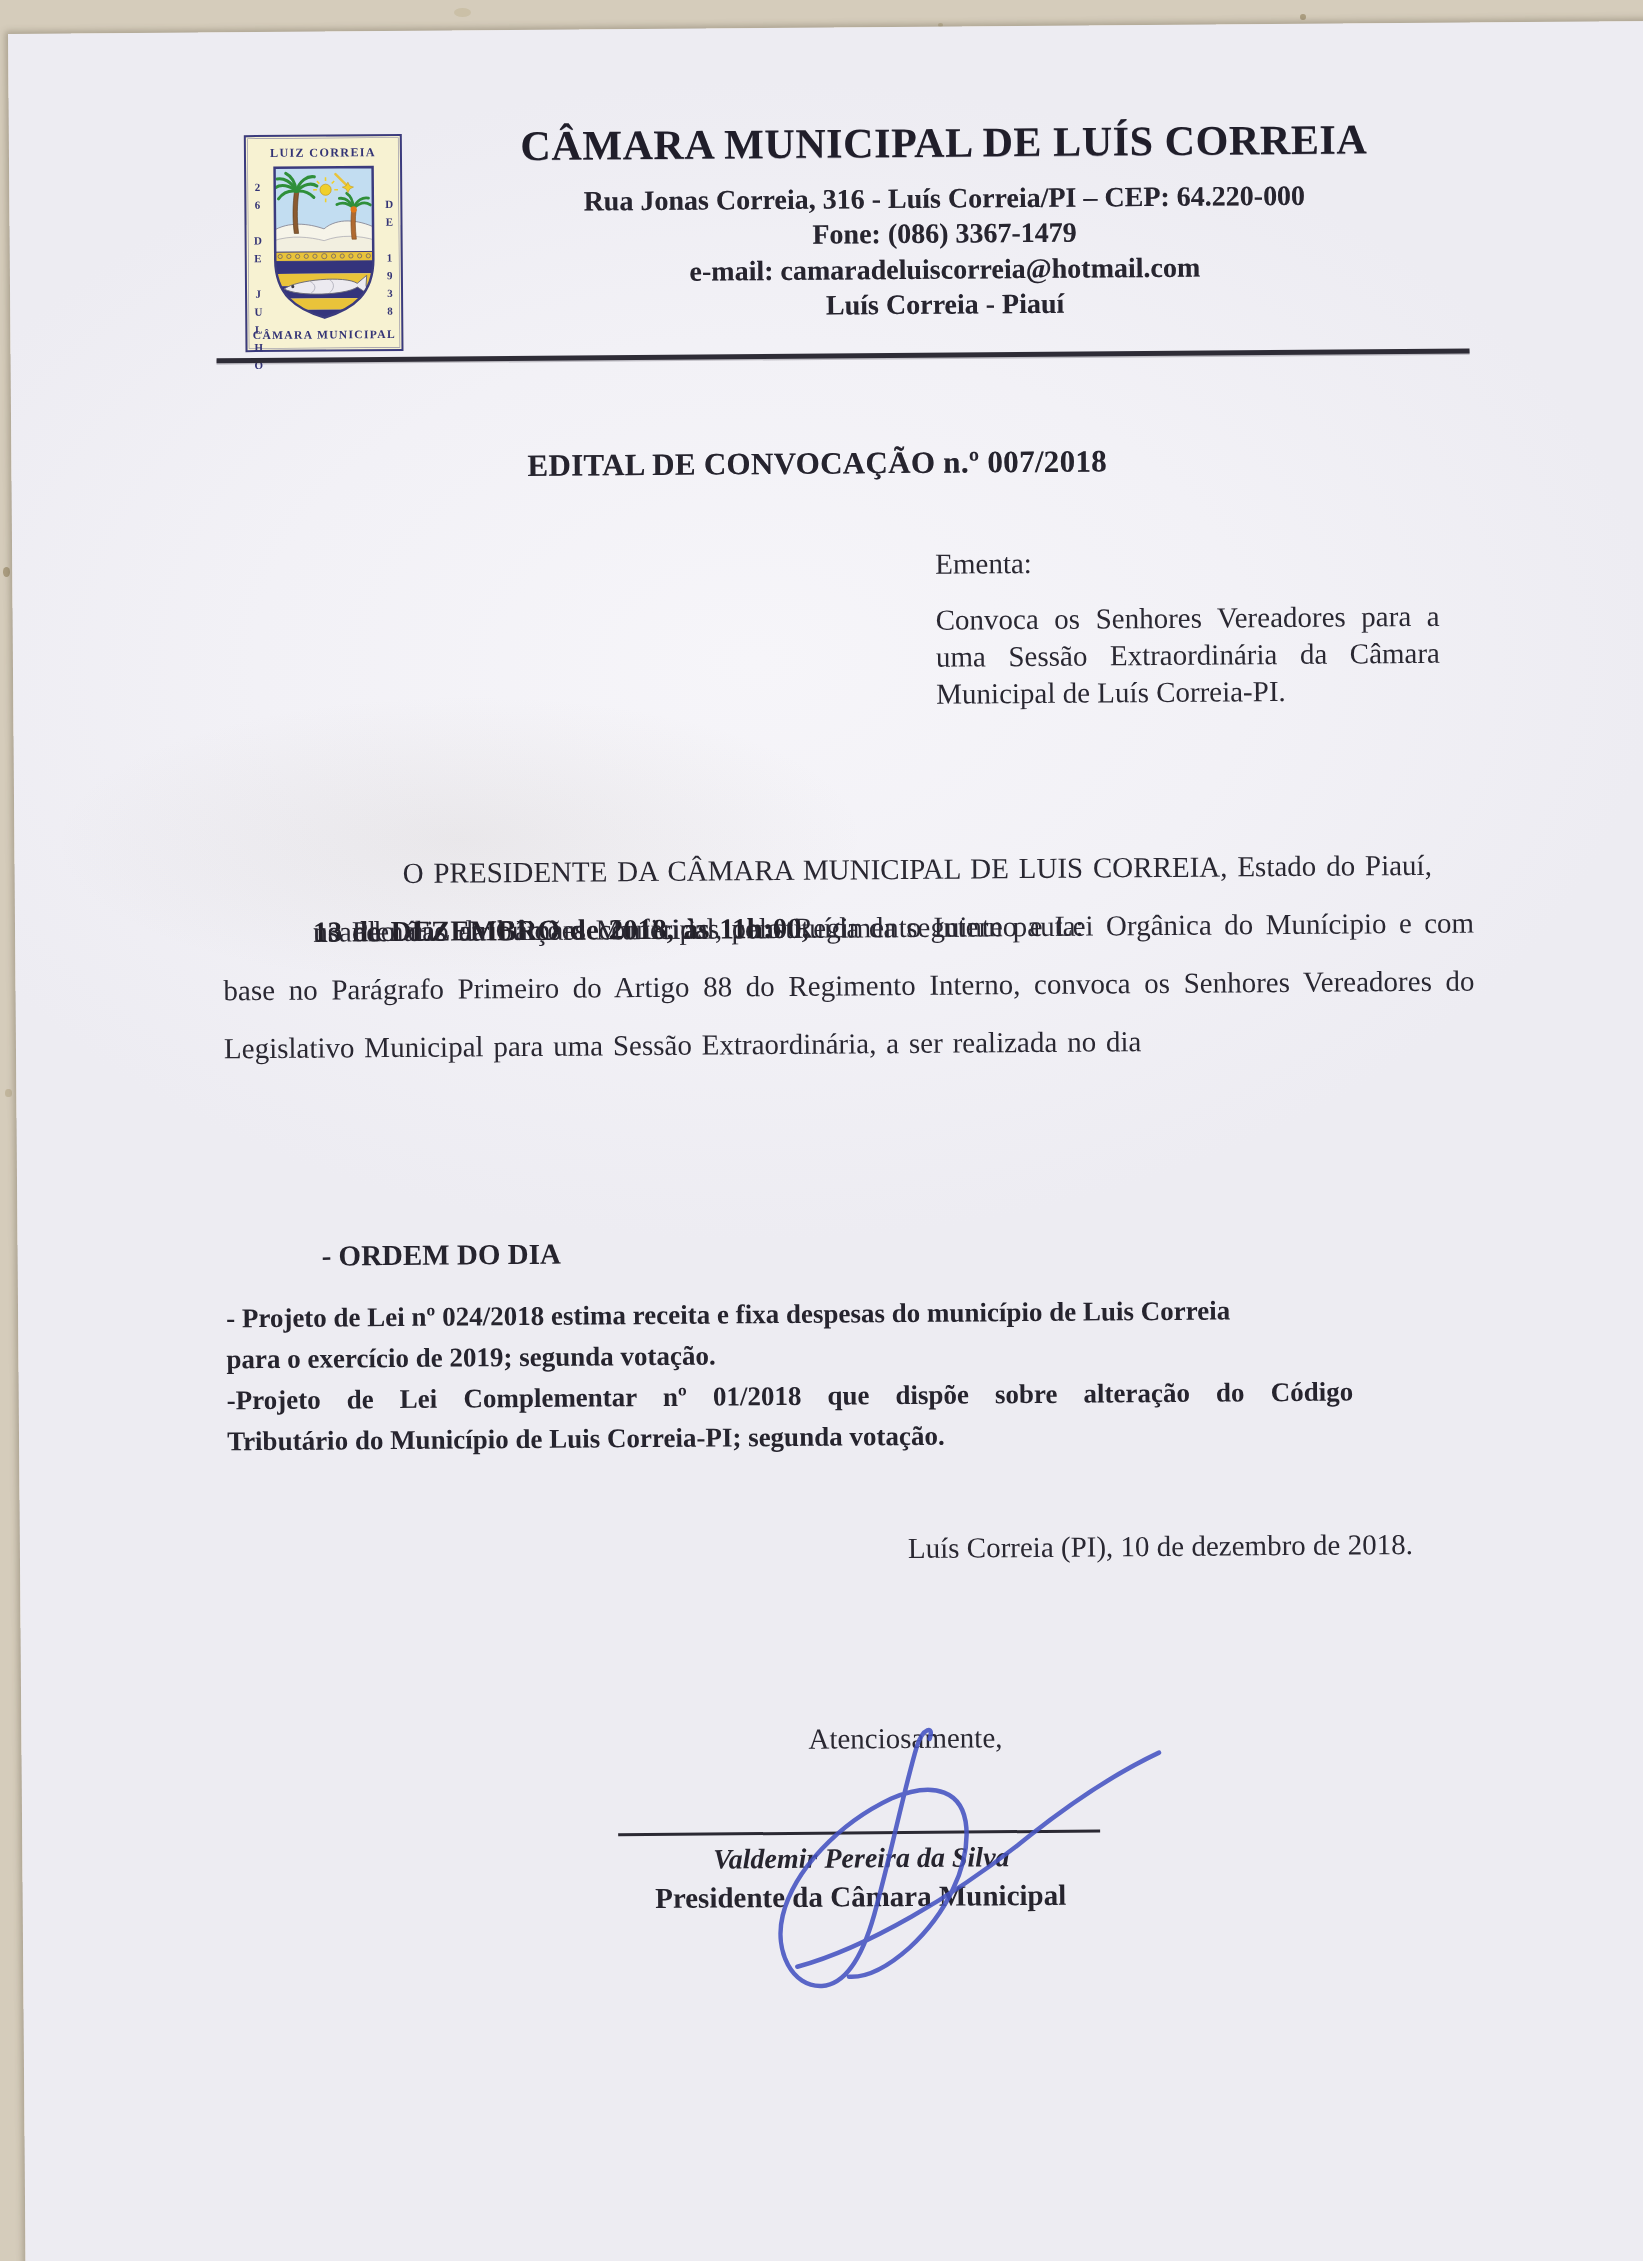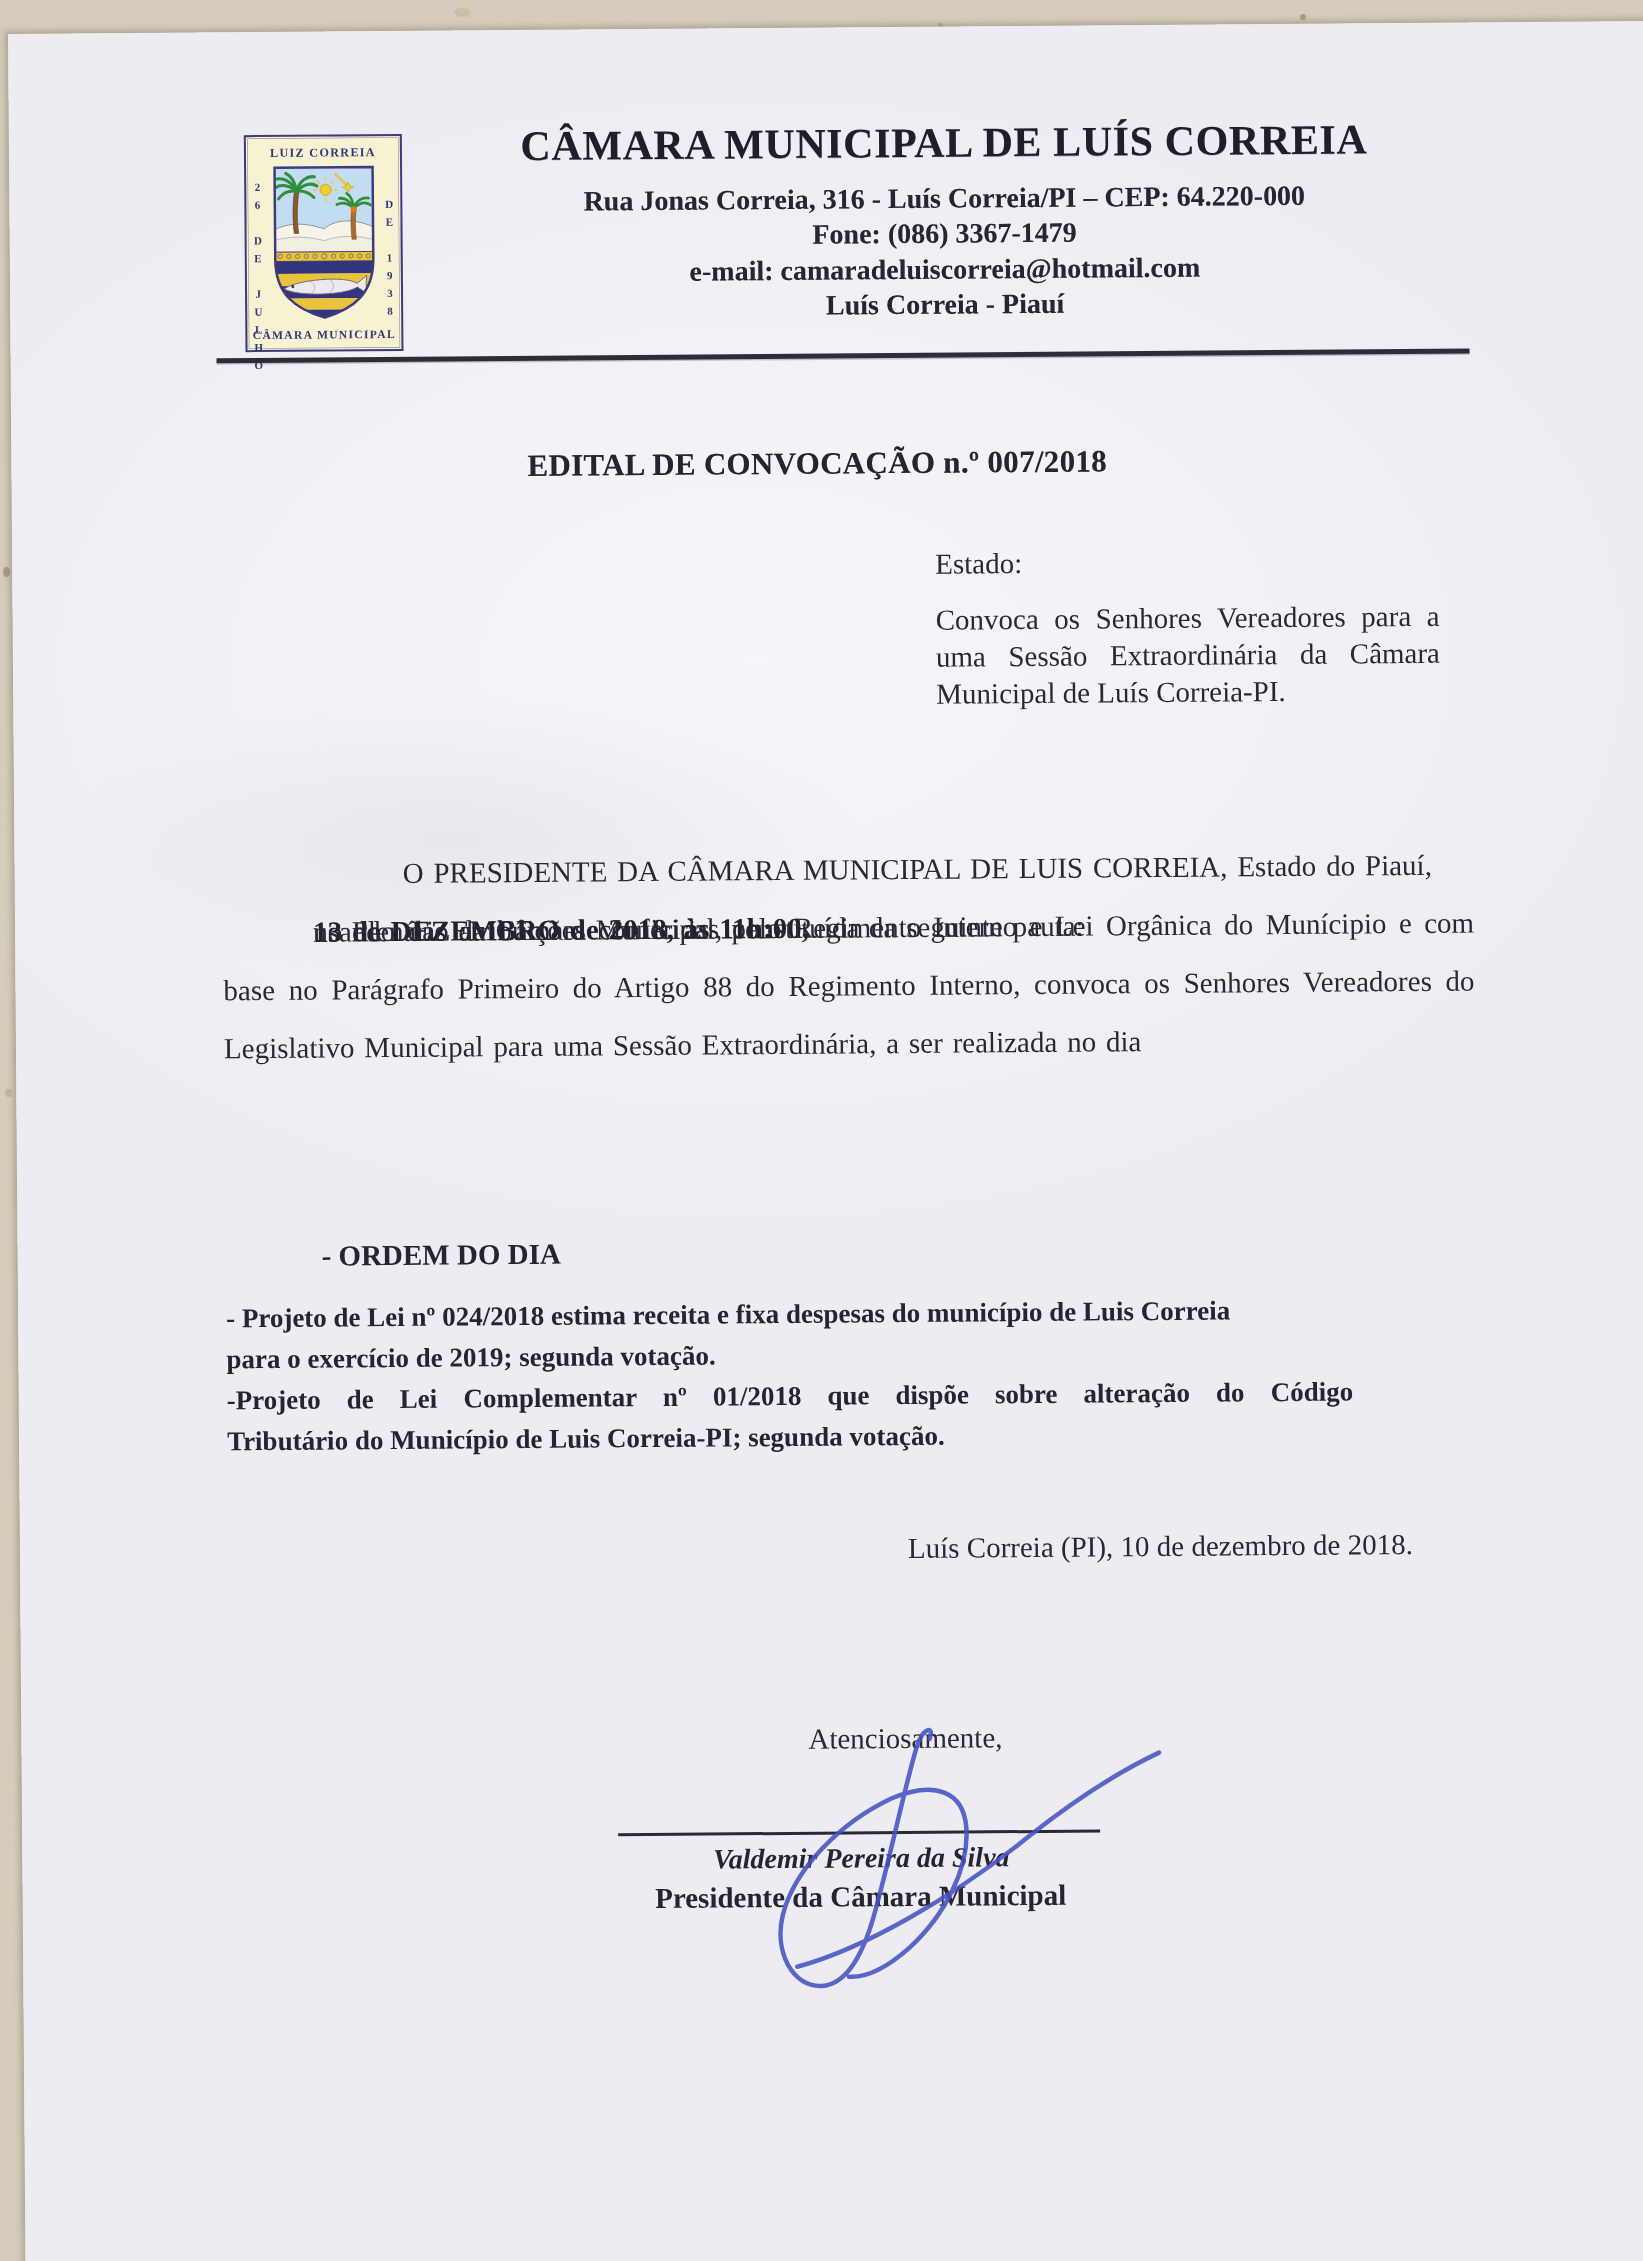--- a/index.html
+++ b/index.html
@@ -245,21 +245,21 @@
     <div class="lh-line lh-address">Rua Jonas Correia, 316 - Luís Correia/PI – CEP: 64.220-000</div>
     <div class="lh-line lh-phone">Fone: (086) 3367-1479</div>
     <div class="lh-line lh-email">e-mail: camaradeluiscorreia@hotmail.com</div>
     <div class="lh-line lh-city">Luís Correia - Piauí</div>
   </div>
 
   <div class="header-rule"></div>
 
   <div class="doc-title">EDITAL DE CONVOCAÇÃO n.º 007/2018</div>
 
-  <div class="ementa-label">Estado:</div>
+  <div class="ementa-label">Ementa:</div>
   <div class="ementa-text">Convoca os Senhores Vereadores para a uma Sessão Extraordinária da Câmara Municipal de Luís Correia-PI.</div>
 
   <div class="body-par">
     <span>O PRESIDENTE DA CÂMARA MUNICIPAL DE LUIS CORREIA, Estado do Piauí,</span>
       <br>
     <span>usando das atribuições conferidas pelo Regimento Interno e Lei Orgânica do Munícipio e com base no Parágrafo Primeiro do Artigo 88 do Regimento Interno, convoca os Senhores Vereadores do Legislativo Municipal para uma Sessão Extraordinária, a ser realizada no dia </span>
       <b>13 de DEZEMBRO de 2018, às 11h:00,</b>
       <span> no Plenário da Câmara Municipal, constituída da seguinte pauta:</span>
   </div>
 

